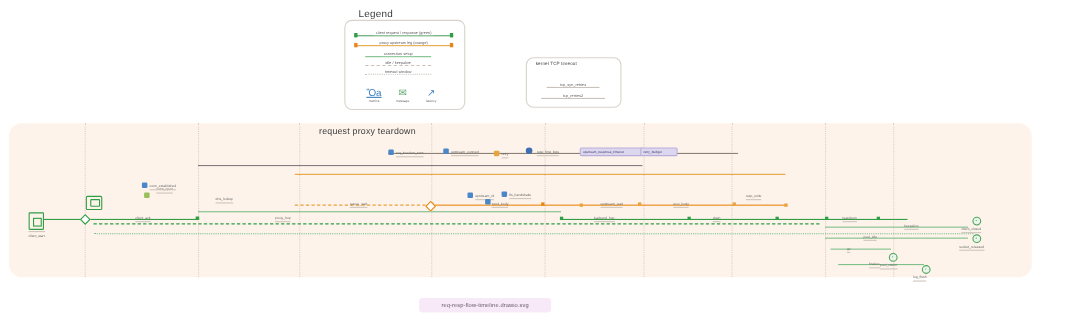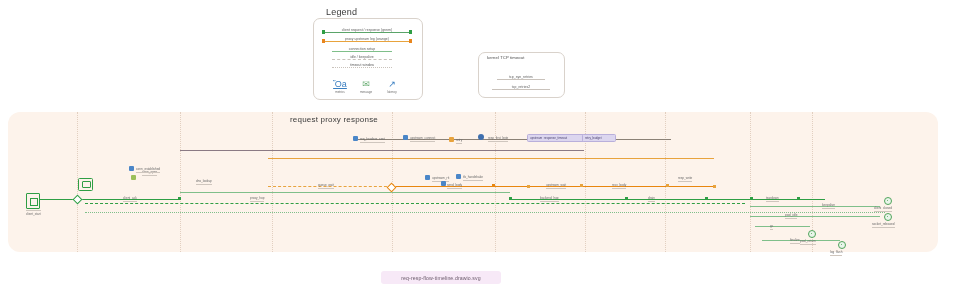--- a/index.html
+++ b/index.html
@@ -189,21 +189,21 @@
         <div class="vgrid" style="left: 172px;"></div>
         <div class="vgrid" style="left: 264px;"></div>
         <div class="vgrid" style="left: 384px;"></div>
         <div class="vgrid" style="left: 487px;"></div>
         <div class="vgrid" style="left: 577px;"></div>
         <div class="vgrid" style="left: 657px;"></div>
         <div class="vgrid" style="left: 742px;"></div>
         <div class="vgrid" style="left: 804px;"></div>
       </div>
   </div>
-  <div class="panel-title">request proxy response</div>
+  <div class="panel-title">request proxy teardown</div>
 
   <div id="tracks">
       <div class="track solid" style="left: 353px; top: 139px; width: 318px; border-top-color: rgb(139, 129, 118);"></div>
       <div class="track solid" style="left: 180px; top: 150px; width: 404px; border-top-color: rgb(139, 122, 132);"></div>
       <div class="track solid" style="left: 268px; top: 158px; width: 446px; border-top-color: rgb(232, 163, 61);"></div>
       <div class="track dash" style="left: 268px; top: 186px; width: 124px; border-top-color: rgb(232, 163, 61);"></div>
       <div class="track solid thick" style="left: 390px; top: 186px; width: 325px; border-top-color: rgb(232, 134, 15);"></div>
       <div class="track solid thick" style="left: 40px; top: 199px; width: 140px; border-top-color: rgb(47, 158, 68);"></div>
       <div class="track solid" style="left: 180px; top: 192px; width: 330px; border-top-color: rgb(127, 191, 138);"></div>
       <div class="track dash" style="left: 85px; top: 203px; width: 660px; border-top-color: rgb(47, 158, 68);"></div>

